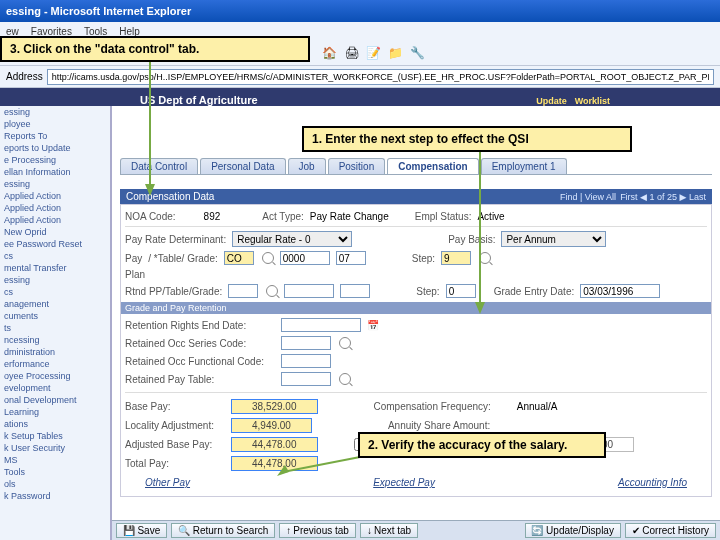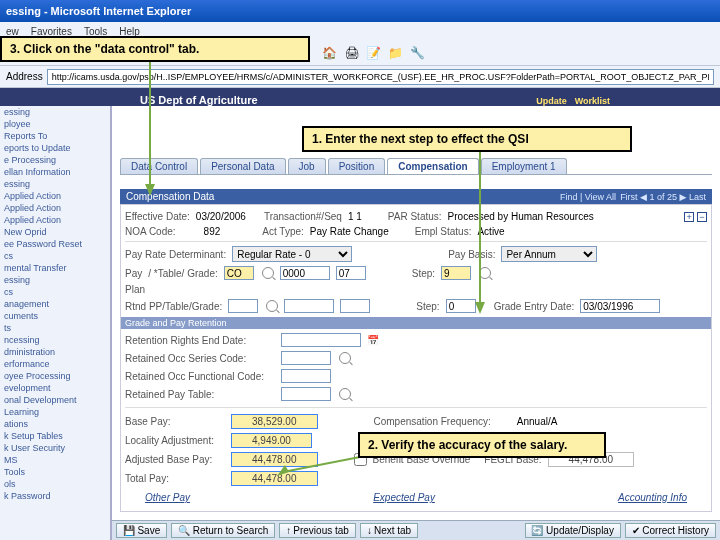--- a/index.html
+++ b/index.html
@@ -346,45 +346,33 @@
     <div class="section-head">
       <span>Compensation Data</span>
       <span class="find">
         <span>Find | View All</span>
         <span>First ◀ 1 of 25 ▶ Last</span>
       </span>
     </div>
 
     <div class="form-area">
       <div class="row">
-        <span class="lbl">Effective Date:</span>
-        <span class="val">03/20/2006</span>
-        <span class="lbl" style="margin-left:12px;">Transaction#/Seq</span>
-        <span class="val">1    1</span>
-        <span class="lbl" style="margin-left:20px;">PAR Status:</span>
-        <span class="val">Processed by Human Resources</span>
-        <span style="margin-left:auto;">
-          <span class="sq">+</span>
-          <span class="sq">−</span>
-        </span>
-      </div>
-      <div class="row">
         <span class="lbl">NOA Code:</span>
         <span class="val" style="margin-left:22px;">892</span>
         <span class="lbl" style="margin-left:36px;">Act Type:</span>
         <span class="val">Pay Rate Change</span>
         <span class="lbl" style="margin-left:20px;">Empl Status:</span>
         <span class="val">Active</span>
       </div>
       <hr style="border:none;border-top:1px solid #ddd; margin:2px 0;">
       <div class="row">
         <span class="lbl">Pay Rate Determinant:</span>
         <select class="sel" style="width:120px;"><option>Regular Rate - 0</option></select>
         <span class="lbl" style="margin-left:90px;">Pay Basis:</span>
-        <select class="sel" style="width:96px;"><option>Per Annum</option></select>
+        <select class="sel" style="width:105px;"><option>Per Annum</option></select>
       </div>
       <div class="row">
         <span class="lbl">Pay</span>
         <span class="lbl">/ *Table/ Grade:</span>
         <input class="inp sm" style="background: rgb(253, 240, 169);" value="CO">
           <span class="mag"></span>
         <input class="inp md" value="0000" style="">
         <input class="inp sm" value="07" style="">
         <span class="lbl" style="margin-left:40px;">Step:</span>
         <input class="inp sm" style="background: rgb(253, 240, 169);" value="9">

